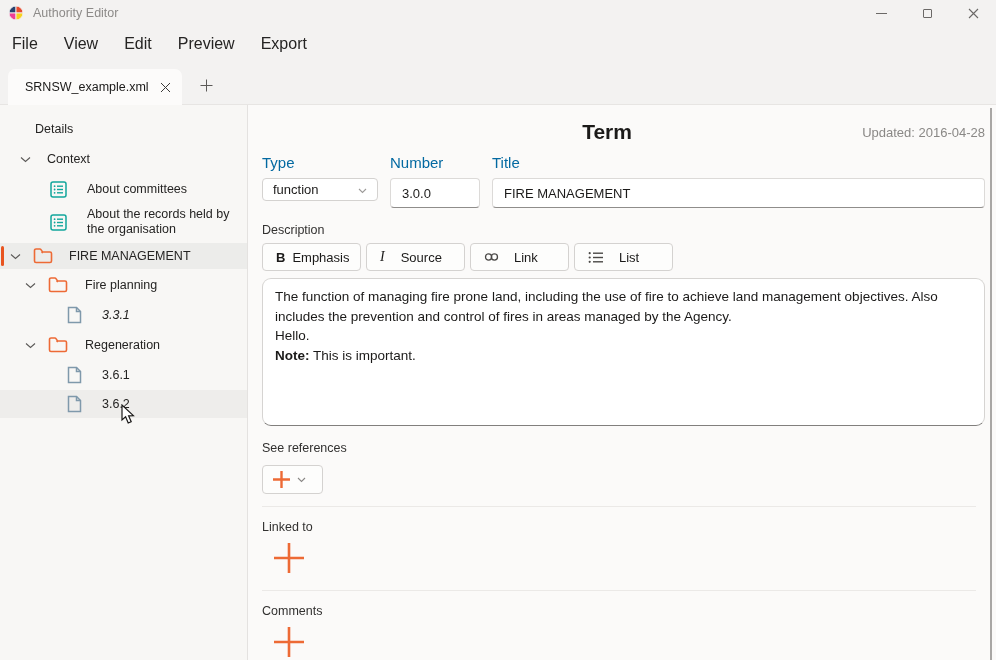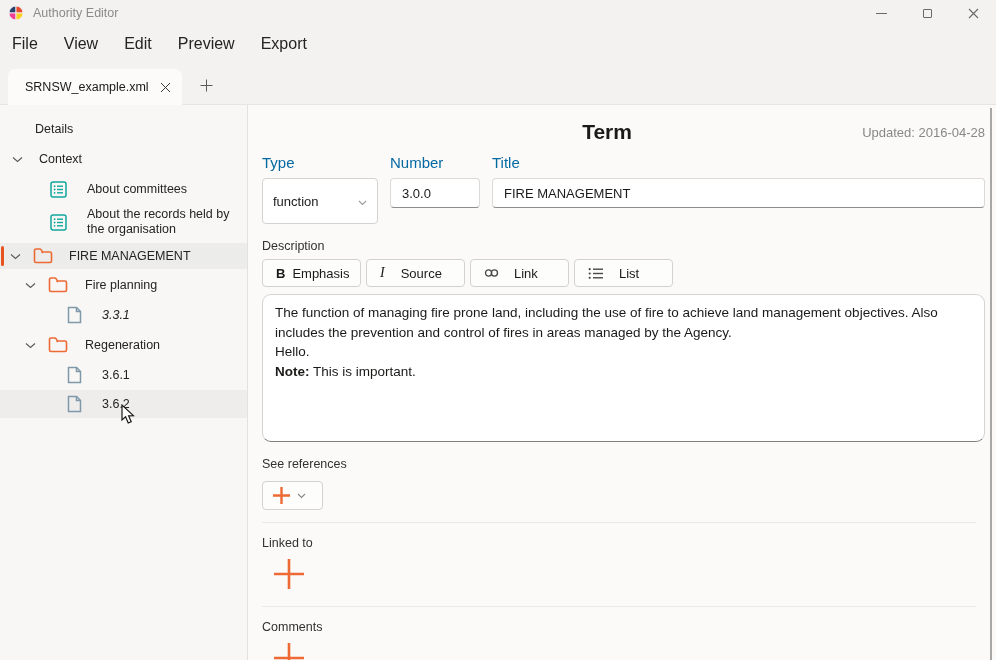--- a/index.html
+++ b/index.html
@@ -41,21 +41,21 @@
   .t-label.wrap { white-space:normal; width:152px; line-height:15px; }
   
   .mainpanel { flex:1; background:#fbfaf9; padding:0 11px 0 14px; position:relative; overflow:hidden; }
   .scrollbar { position:absolute; right:4px; top:3px; bottom:0; width:2px; background:#a9a7a5; }
   .term-header { display:flex; align-items:center; margin-top:15px; }
   .term-title { flex:1; text-align:center; font-size:21px; font-weight:bold; color:#1b1a19; padding-left:90px; }
   .updated { font-size:13px; color:#8a8886; white-space:nowrap; }
   .fields-row { display:flex; gap:12px; margin-top:10px; }
   .field-label { font-size:15px; color:#0369a1; margin-bottom:7px; display:block; }
   .input-box { height:30px; background:#fff; border:1px solid #dcdad8; border-bottom-color:#8f8d8b; border-radius:4px; display:flex; align-items:center; padding:0 11px; font-size:13px; color:#1b1a19; }
-  .select-box { height:46px; background:#fff; border:1px solid #d4d2d0; border-radius:4px; display:flex; align-items:center; padding:0 10px; font-size:13px; }
+  .select-box { height:23px; background:#fff; border:1px solid #d4d2d0; border-radius:4px; display:flex; align-items:center; padding:0 10px; font-size:13px; }
   .f-type { width:116px; }
   .f-number { width:90px; }
   .f-title { flex:1; }
   .sel-chev { margin-left:auto; }
   .section-label { font-size:12.5px; color:#323130; }
   .desc-label { margin-top:15px; }
   .toolbar { display:flex; gap:5px; margin-top:6px; }
   .tb-btn { width:99px; height:28px; background:#fdfdfc; border:1px solid #d4d2d0; border-radius:4px; display:flex; align-items:center; padding-left:13px; font-size:13px; color:#1b1a19; }
   .tb-ico-b { font-weight:bold; margin-right:7px; }
   .tb-ico-i { font-style:italic; font-family:"Liberation Serif", serif; font-size:14px; margin-right:16px; }
@@ -122,21 +122,21 @@
 </div>
 
 <div class="workspace">
 
   <div class="sidebar">
 
     <div class="tree-row" style="padding-left:35px;">
       <span class="t-label">Details</span>
     </div>
 
-    <div class="tree-row" style="padding-left:12px;">
+    <div class="tree-row" style="padding-left:20px;">
       <span class="chev">
         <svg width="11" height="7" viewBox="0 0 11 7">
             <path d="M1,1.5 L5.5,5.5 L10,1.5" stroke="#5c5a58" stroke-width="1.1" fill="none"></path>
           </svg>
       </span>
       <span class="t-label" style="margin-left:16px;">Context</span>
     </div>
 
     <div class="tree-row" style="padding-left:50px;">
       <svg width="17" height="17" viewBox="0 0 17 17">

